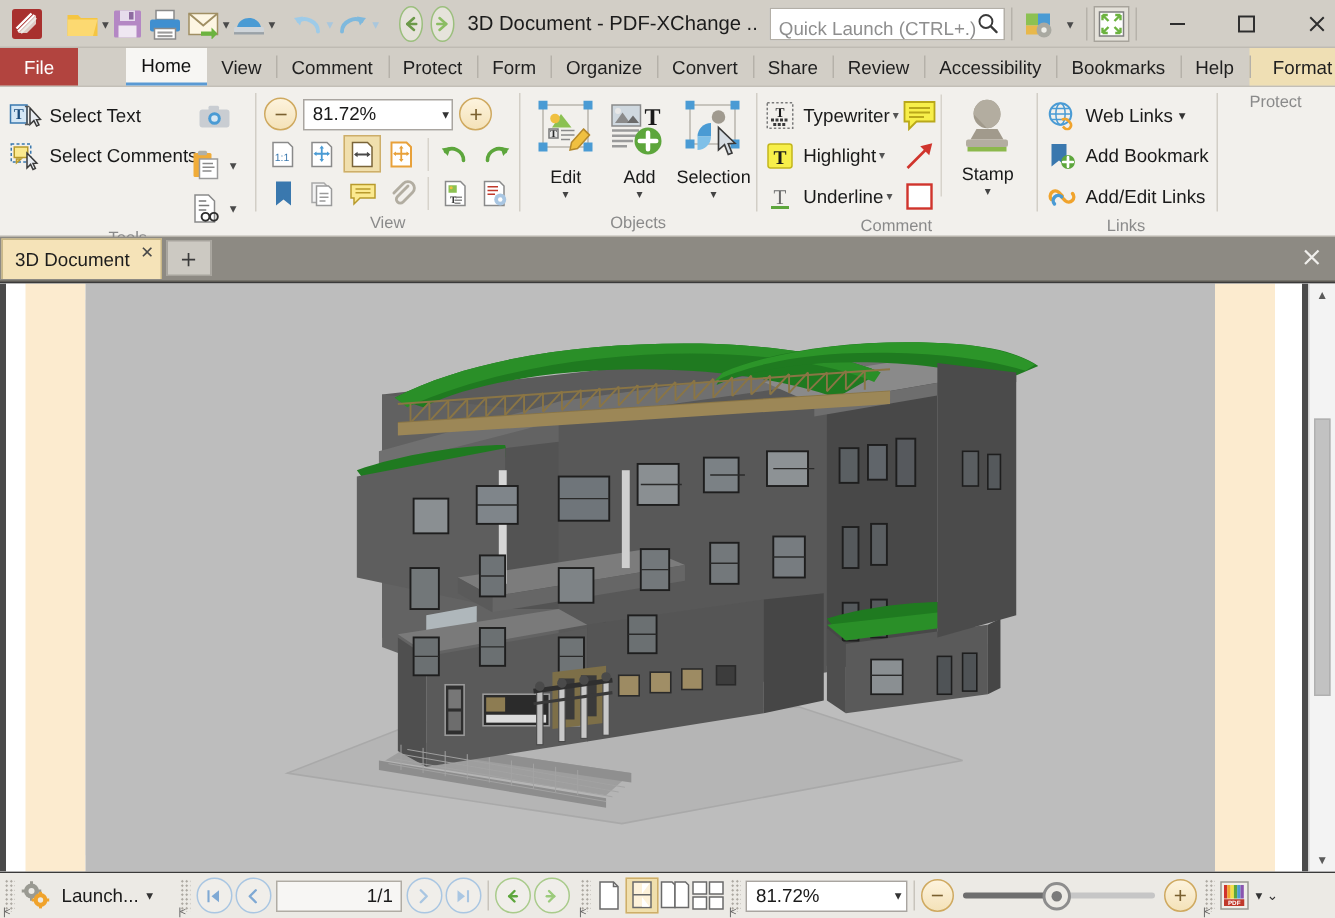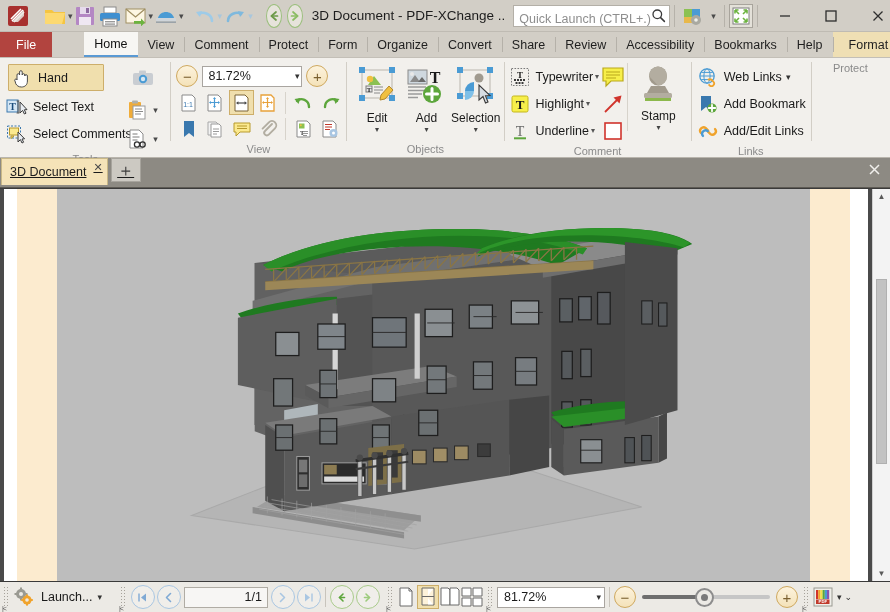--- a/index.html
+++ b/index.html
@@ -171,24 +171,23 @@
   }
   .minirow { display: flex; align-items: center; gap: 2px; margin-top: 3px; }
   .minibtn { width: 25px; height: 25px; display: flex; align-items: center; justify-content: center; }
   .minibtn.sel { background: #f0dfad; border: 1px solid #cdae6a; }
   .vsep { width: 1px; height: 22px; background: #d7d3cb; margin: 0 3px; }
 
   
   .doctabs {
     flex: 0 0 30px; height: 30px;
     background: #8d8a83;
-    display: flex; align-items: flex-start;
+    display: flex; align-items: center;
     position: relative;
     border-bottom: 1px solid #5d5a54;
-    text-decoration: underline;
   }
   .dtab {
     height: 27px; min-width: 92px;
     background: #f5e3b8;
     border: 1px solid #c9b887;
     border-bottom: none;
     display: flex; align-items: center;
     padding: 0 4px 0 8px;
     font-size: 12.5px; color: #1c1c1c;
     margin-left: 1px;
@@ -468,28 +467,20 @@
       </div>
 
     </div>
   </div>
 
   <div class="ribbon">
 
     <div class="rgroup" style="width:172px">
       <div class="rgroup-body">
         <div class="tool-col" style="width:112px">
-          <div class="smrow hlbtn" style="width:96px;margin:1px 0 2px 2px;">
-            <span class="icon-sq">
-              <svg width="22" height="22" viewBox="0 0 22 22">
-                <path d="M6 13 v-5 a1.3 1.3 0 012.6 0 v-3 a1.3 1.3 0 012.6 0 v3 a1.3 1.3 0 012.6 0 v1 a1.3 1.3 0 012.6 0 v5 c0 4-2.5 6-6 6 -3 0-4.5-1.5-5.6-3.2 L4 14 a1.2 1.2 0 011.8-1.6 Z" fill="#fff" stroke="#4a4a4a" stroke-width="1"></path>
-              </svg>
-            </span>
-            <span class="lbl">Hand</span>
-          </div>
           <div class="smrow">
             <span class="icon-sq">
               <svg width="22" height="20" viewBox="0 0 22 20">
                 <rect x="1" y="3" width="11" height="12" fill="#d5e7f5" stroke="#3a78ae"></rect>
                 <text x="6.5" y="12.5" font-size="10" font-family="Liberation Serif, serif" fill="#1a4c7c" text-anchor="middle" font-weight="bold">T</text>
                 <path d="M12 4 L12 16 M10.6 4 h2.8 M10.6 16 h2.8" stroke="#555" stroke-width="1"></path>
                 <path d="M14 5 L14 16 L16.6 13.4 L18.4 17 L20 16.2 L18.3 12.8 L21 12.6 Z" fill="#e9edf2" stroke="#3a3a3a" stroke-width="1"></path>
               </svg>
             </span>
             <span class="lbl">Select Text</span>

